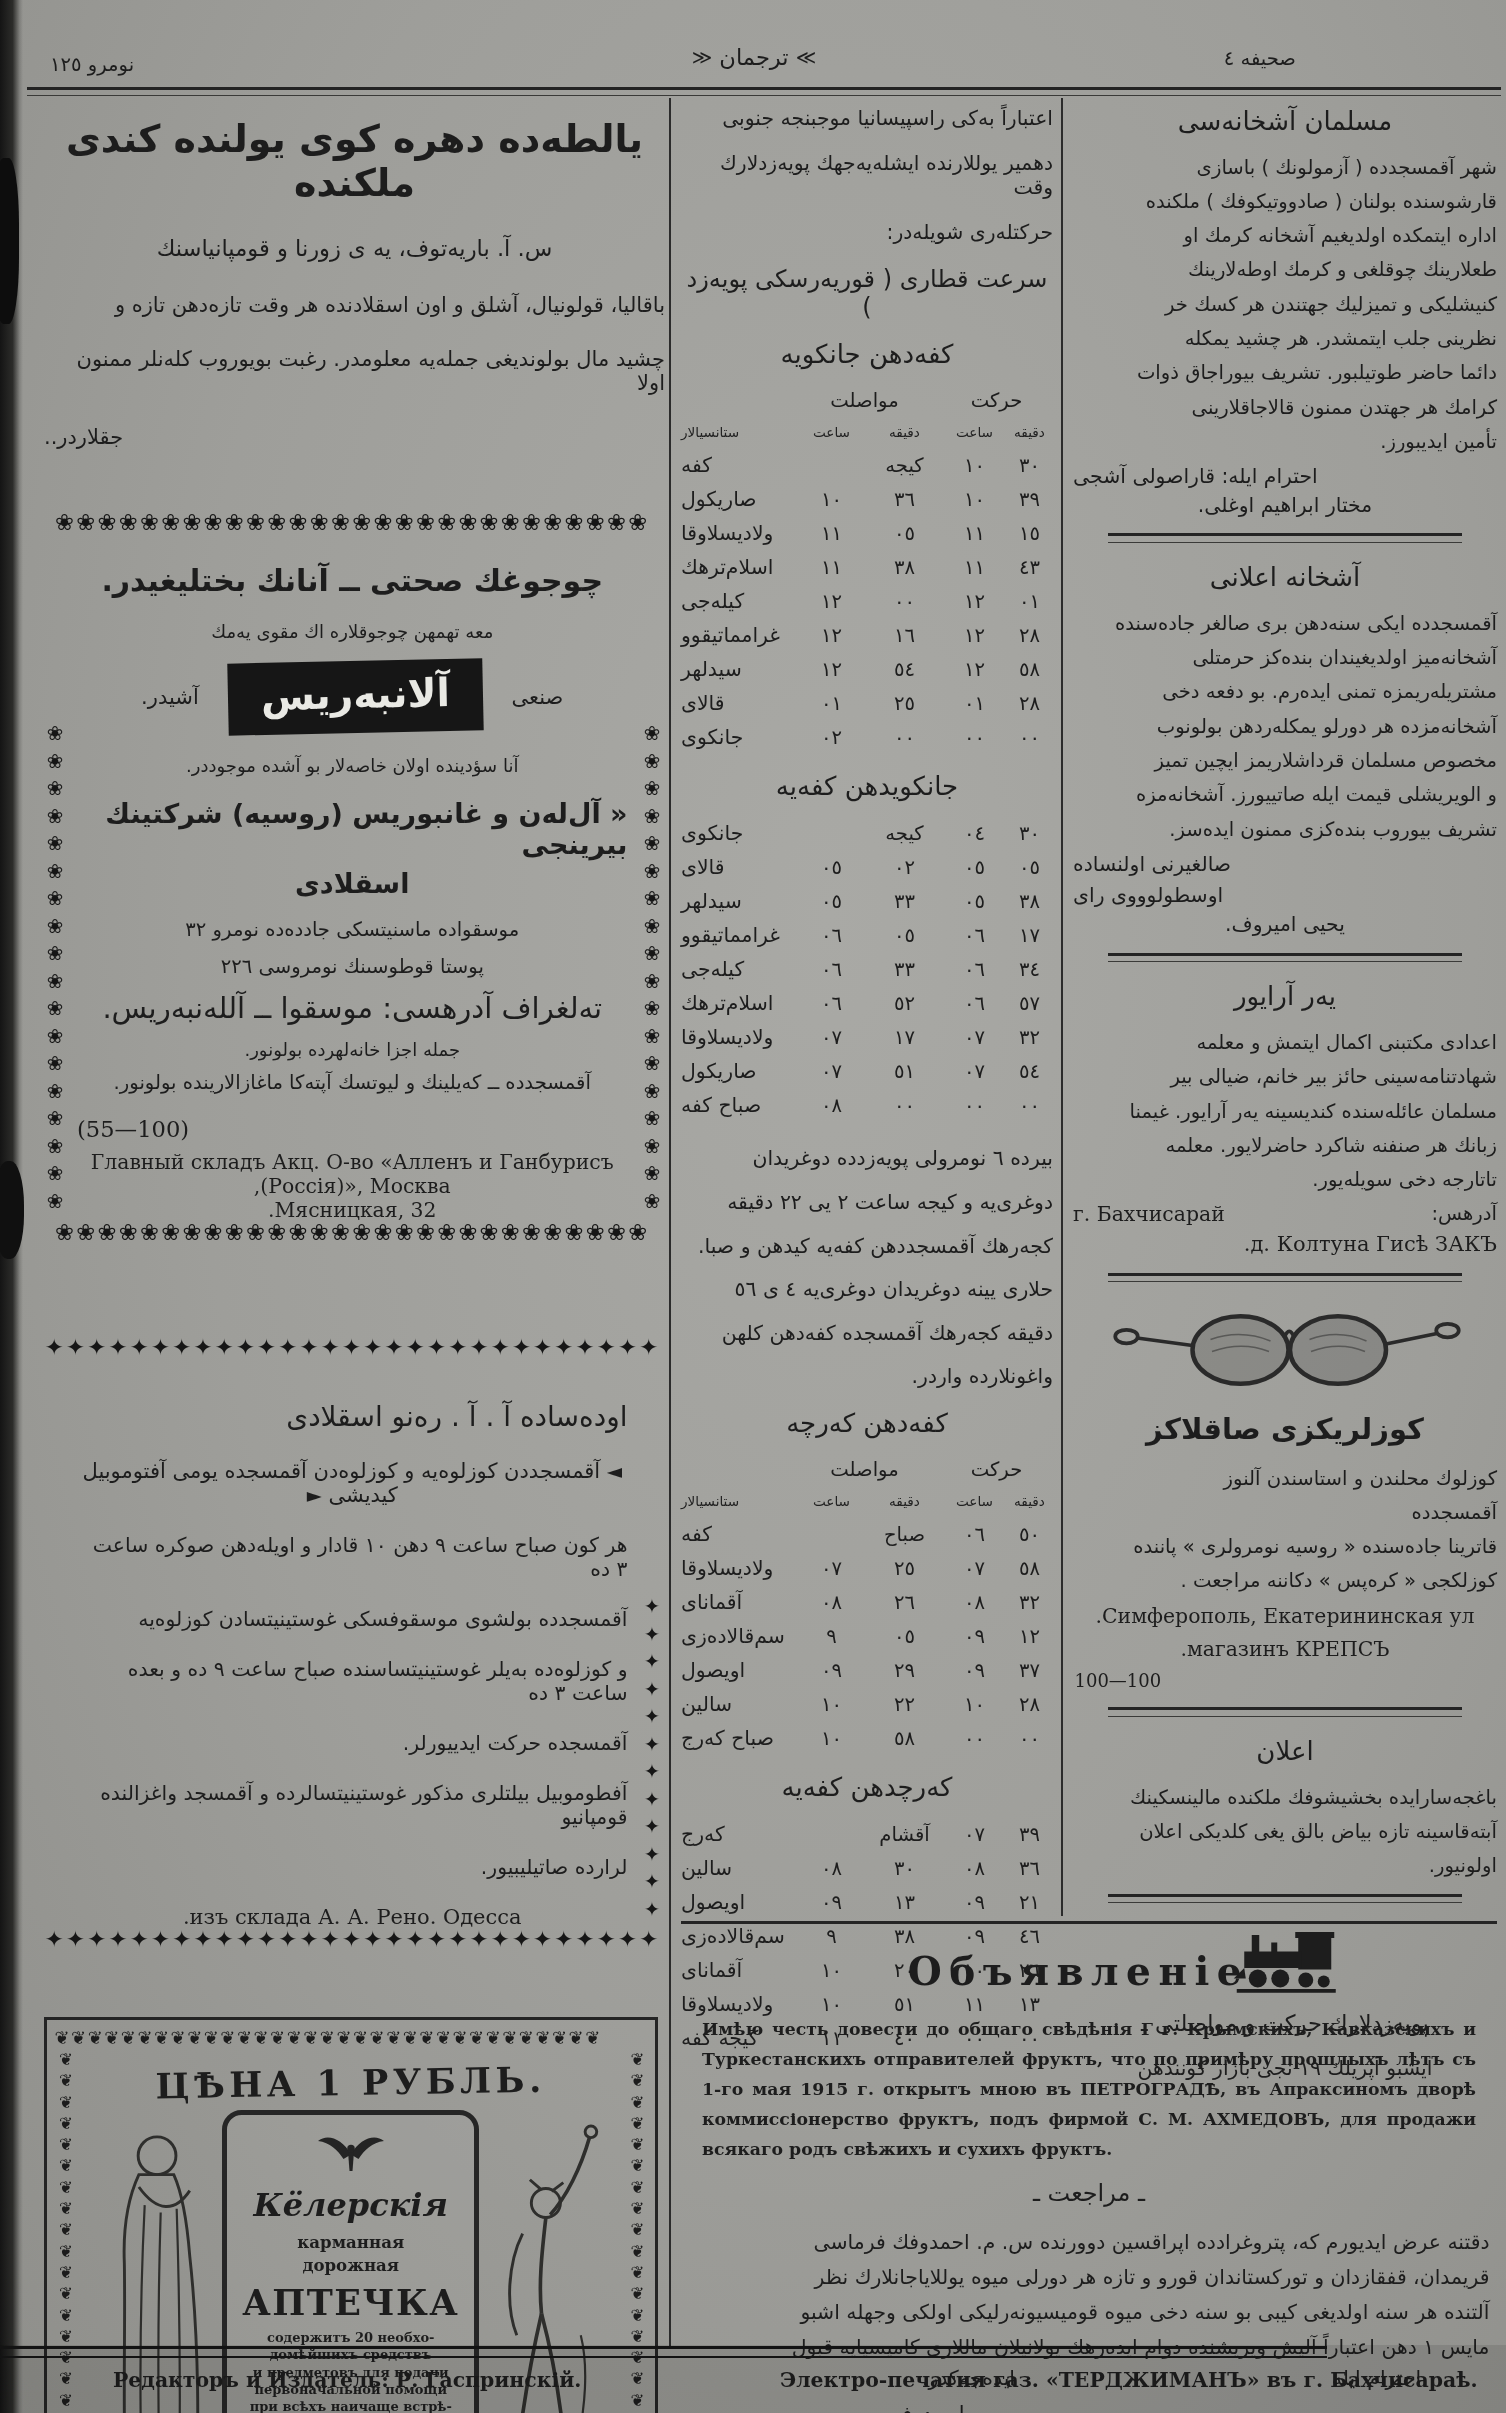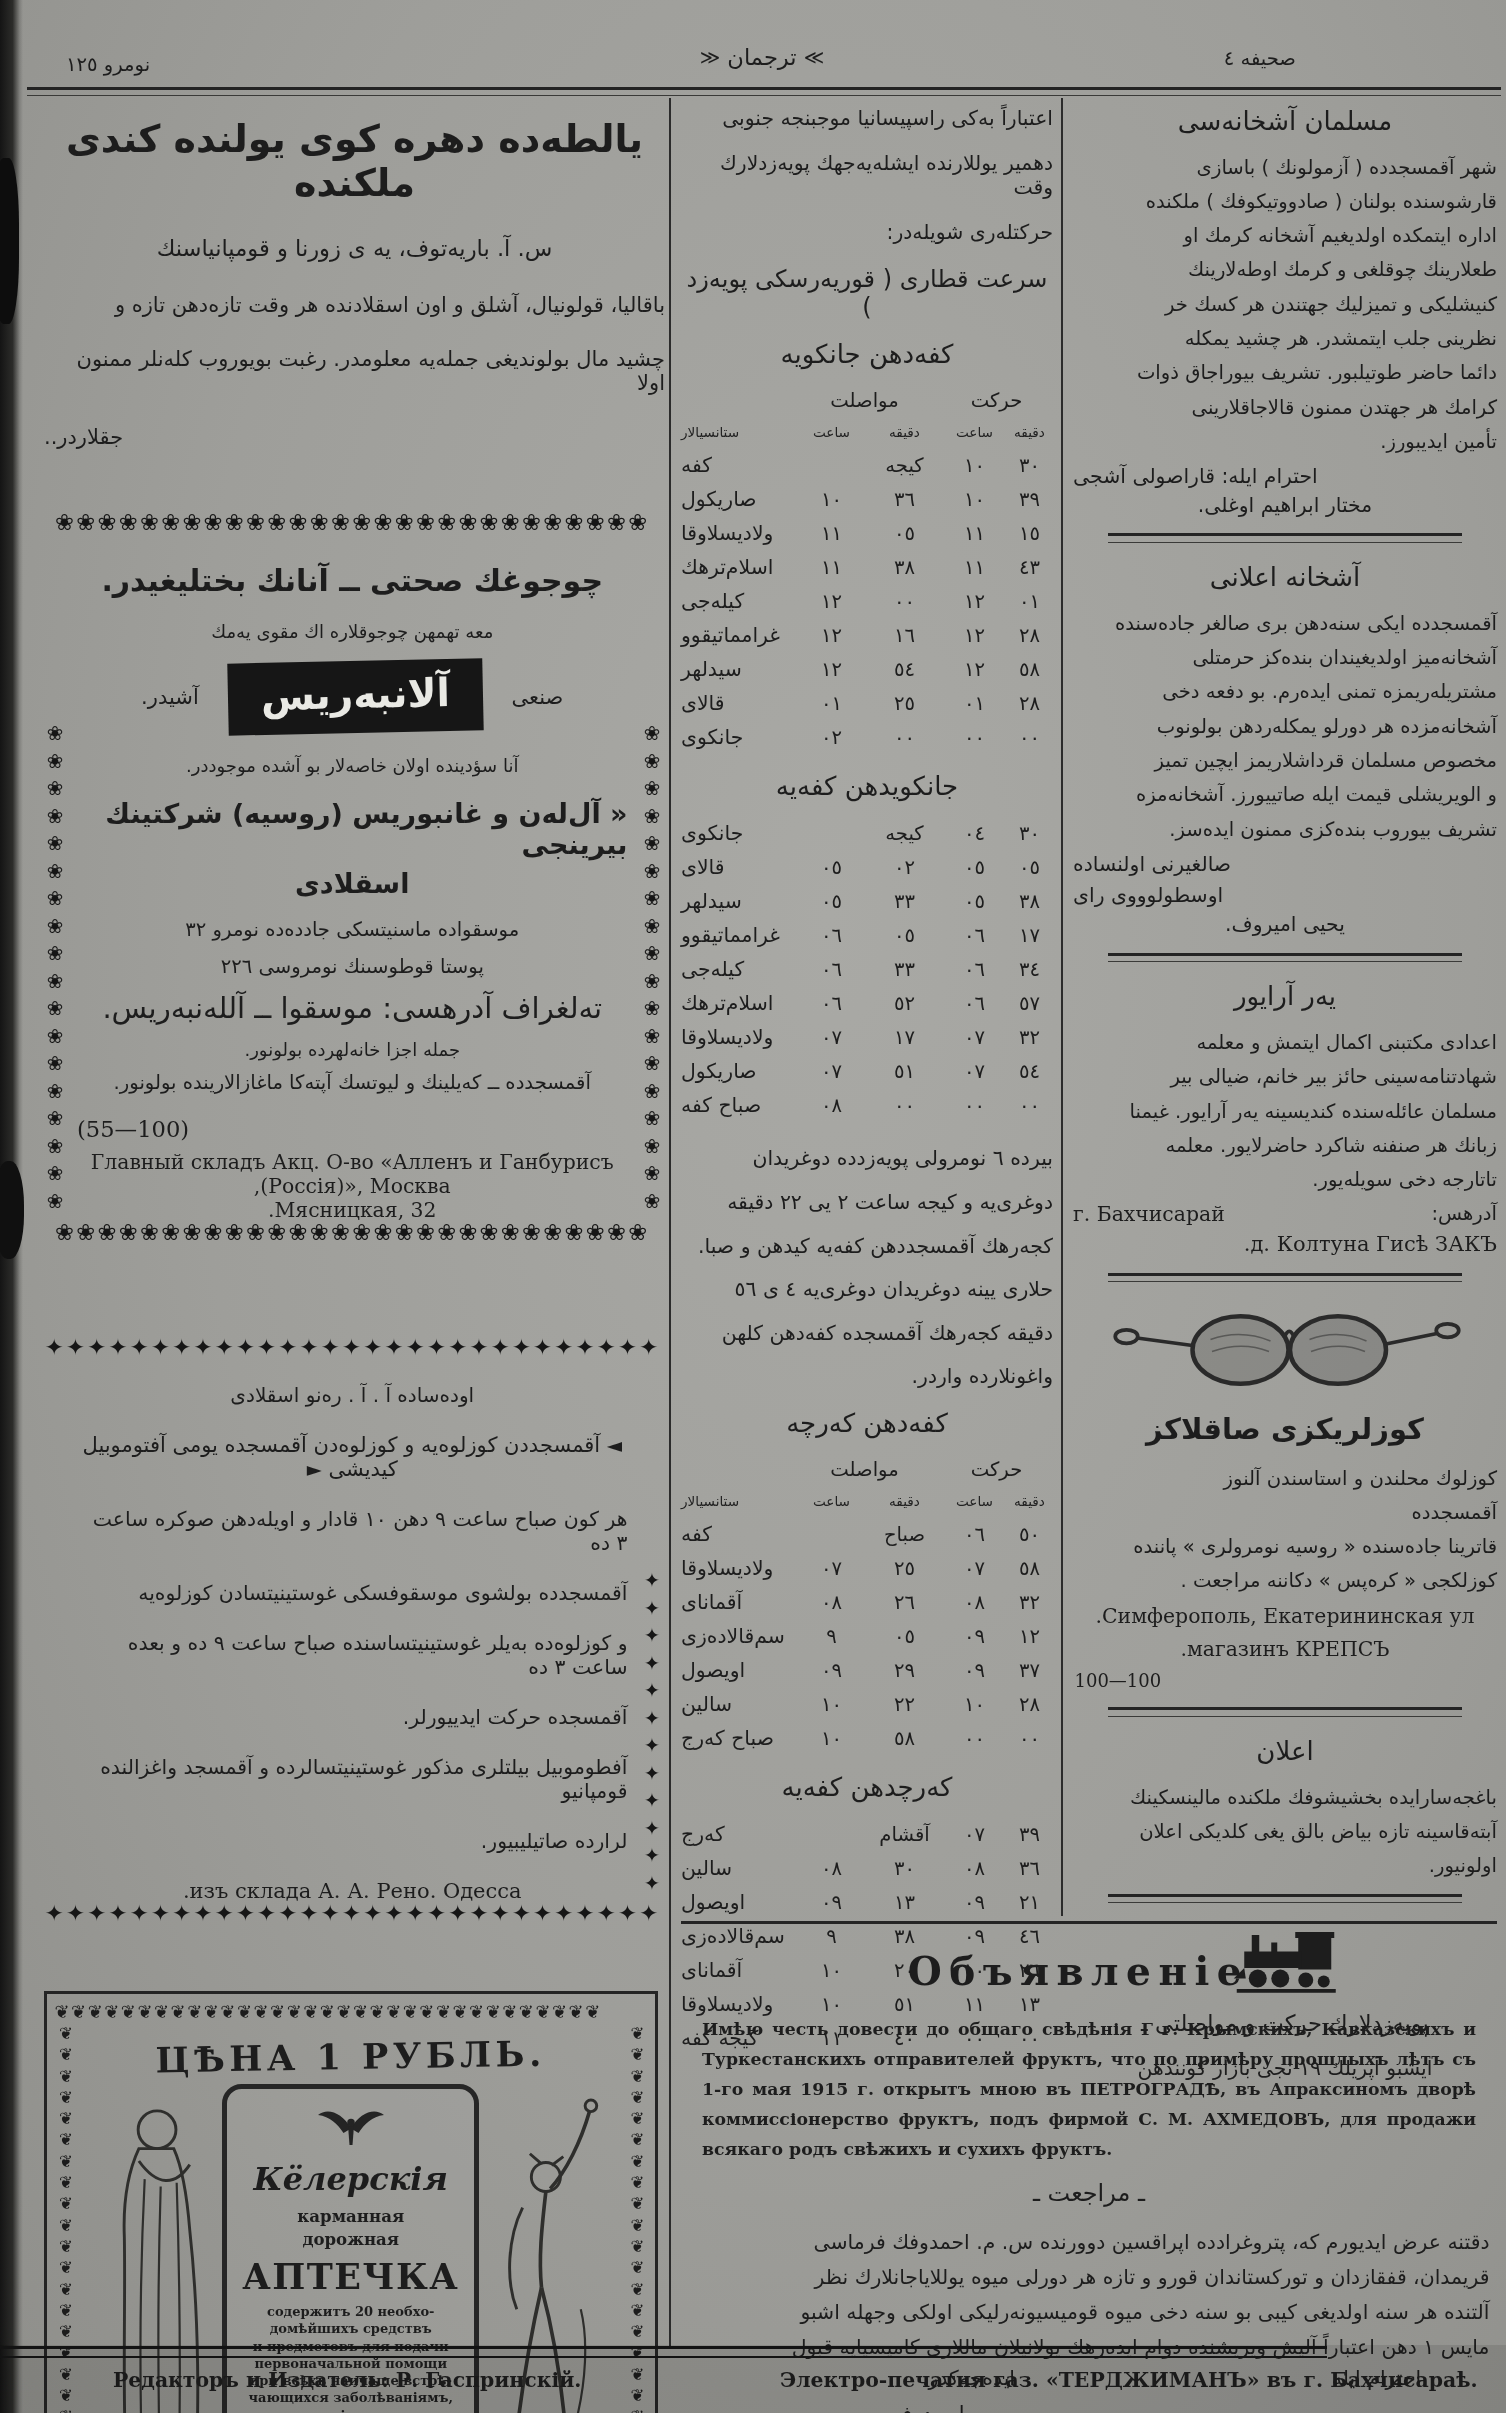--- a/index.html
+++ b/index.html
@@ -9,21 +9,21 @@
   .film-edge{position:absolute;left:0;top:0;width:22.6px;height:100%;
     background:linear-gradient(90deg,#141414 0%,#2c2c2a 55%,rgba(60,60,58,0.25) 85%,transparent 100%);}
   .film-blob{position:absolute;left:-6px;top:1161px;width:30px;height:98px;background:#101010;border-radius:45%;}
   .film-blob2{position:absolute;left:-7.5px;top:158px;width:26px;height:166px;background:#0d0d0d;border-radius:40%;}
   .bottom-shade{position:absolute;left:0;bottom:0;width:100%;height:68px;background:rgba(0,0,0,0.10);}
 
   .ar{direction:rtl;}
   .ru{font-family:"DejaVu Serif", serif;}
 
   
-  .hdr{position:absolute;top:44px;left:32px;right:15px;height:38px;font-size:19.6px;}
+  .hdr{position:absolute;top:44px;left:16px;right:15px;height:38px;font-size:19.6px;}
   .hdr .issue{position:absolute;left:34px;top:9px;}
   .hdr .pageno{position:absolute;right:196px;top:3px;}
   .hdr .mast{position:absolute;left:0;right:0;top:0;text-align:center;font-size:22.6px;letter-spacing:0.8px;}
   .mast .orn{font-size:19.6px;vertical-align:1.5px;letter-spacing:-3px;}
   .hdr-rule{position:absolute;top:87px;left:27px;right:6px;height:5.3px;
     border-top:3px solid #232323;border-bottom:1.5px solid #3a3a38;}
 
   
   .vline{position:absolute;width:1.5px;background:#2b2b2b;}
   .v1{left:669px;top:98px;height:2250px;}
@@ -60,21 +60,21 @@
   .allen .co1{font-size:27px;font-weight:bold;text-align:right;margin-bottom:7.5px;}
   .allen .co2{font-size:27px;font-weight:bold;text-align:center;margin-bottom:19.6px;}
   .allen .ad1,.allen .ad2{font-size:19.6px;text-align:center;margin-bottom:13.6px;}
   .allen .tg{font-size:29px;text-align:center;margin:7.5px 0 13.6px;}
   .allen .av1{font-size:18px;text-align:center;margin-bottom:10.6px;}
   .allen .av2{font-size:19.6px;text-align:center;margin-bottom:22.6px;}
   .allen .tag{direction:ltr;text-align:left;font-size:22.6px;font-family:"DejaVu Serif",serif;margin-bottom:7.5px;}
   .allen .ru1,.allen .ru2{font-size:20.4px;text-align:center;}
 
   .renault{margin-bottom:65px;}
-  .renault .t{font-size:20px;text-align:center;margin:14px 0 26px;}
+  .renault .t{font-size:28px;text-align:right;margin:31px 0 26px;}
   .renault .route{font-size:21px;text-align:center;margin-bottom:26px;}
   .renault .route .arr{font-size:19.6px;letter-spacing:-1.5px;}
   .renault .ln{font-size:20.4px;text-align:right;margin-bottom:26px;}
   .renault .ru{font-size:21px;text-align:center;margin-top:4.5px;}
 
   .keller{position:relative;border:3px solid #242424;padding:7.5px;height:761px;box-sizing:border-box;margin-right:7.5px;}
   .keller-in{position:relative;border:0;height:100%;box-sizing:border-box;padding:4.5px 13.6px;}
   .scroll-h{position:absolute;left:0;right:0;height:22.6px;overflow:hidden;white-space:nowrap;font-size:18px;letter-spacing:1.5px;color:#1c1c1c;}
   .scroll-h::before{content:"❦❦❦❦❦❦❦❦❦❦❦❦❦❦❦❦❦❦❦❦❦❦❦❦❦❦❦❦❦❦❦❦❦";}
   .scroll-v{position:absolute;top:22.6px;bottom:22.6px;width:21px;overflow:hidden;writing-mode:vertical-rl;

